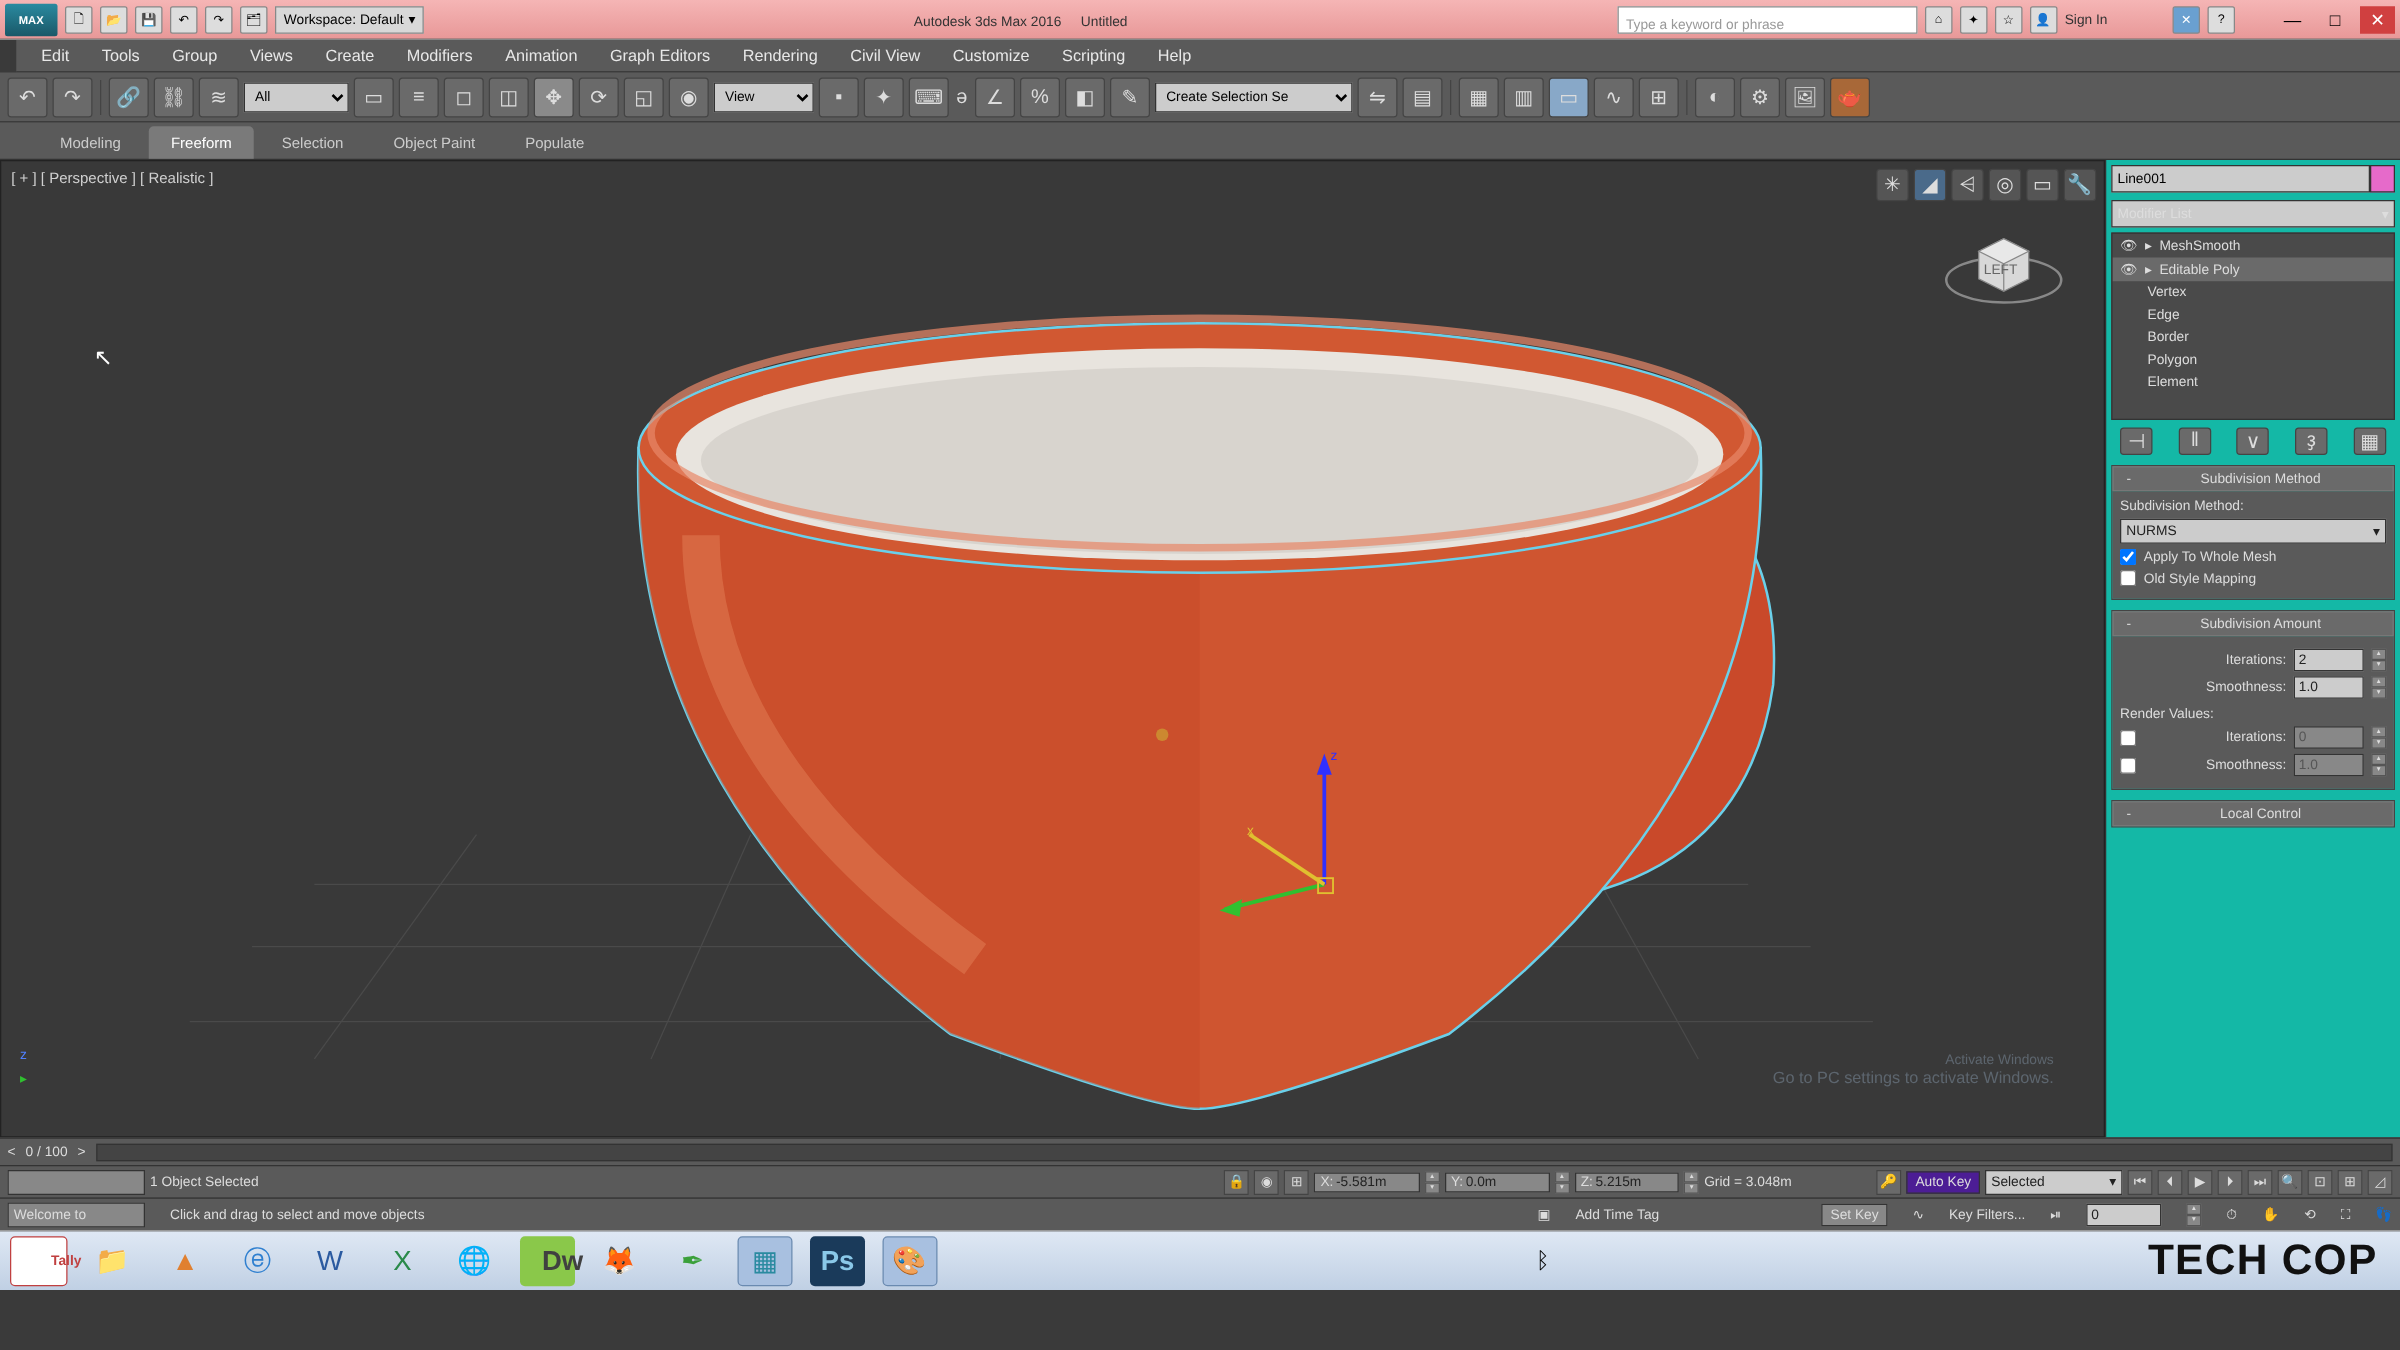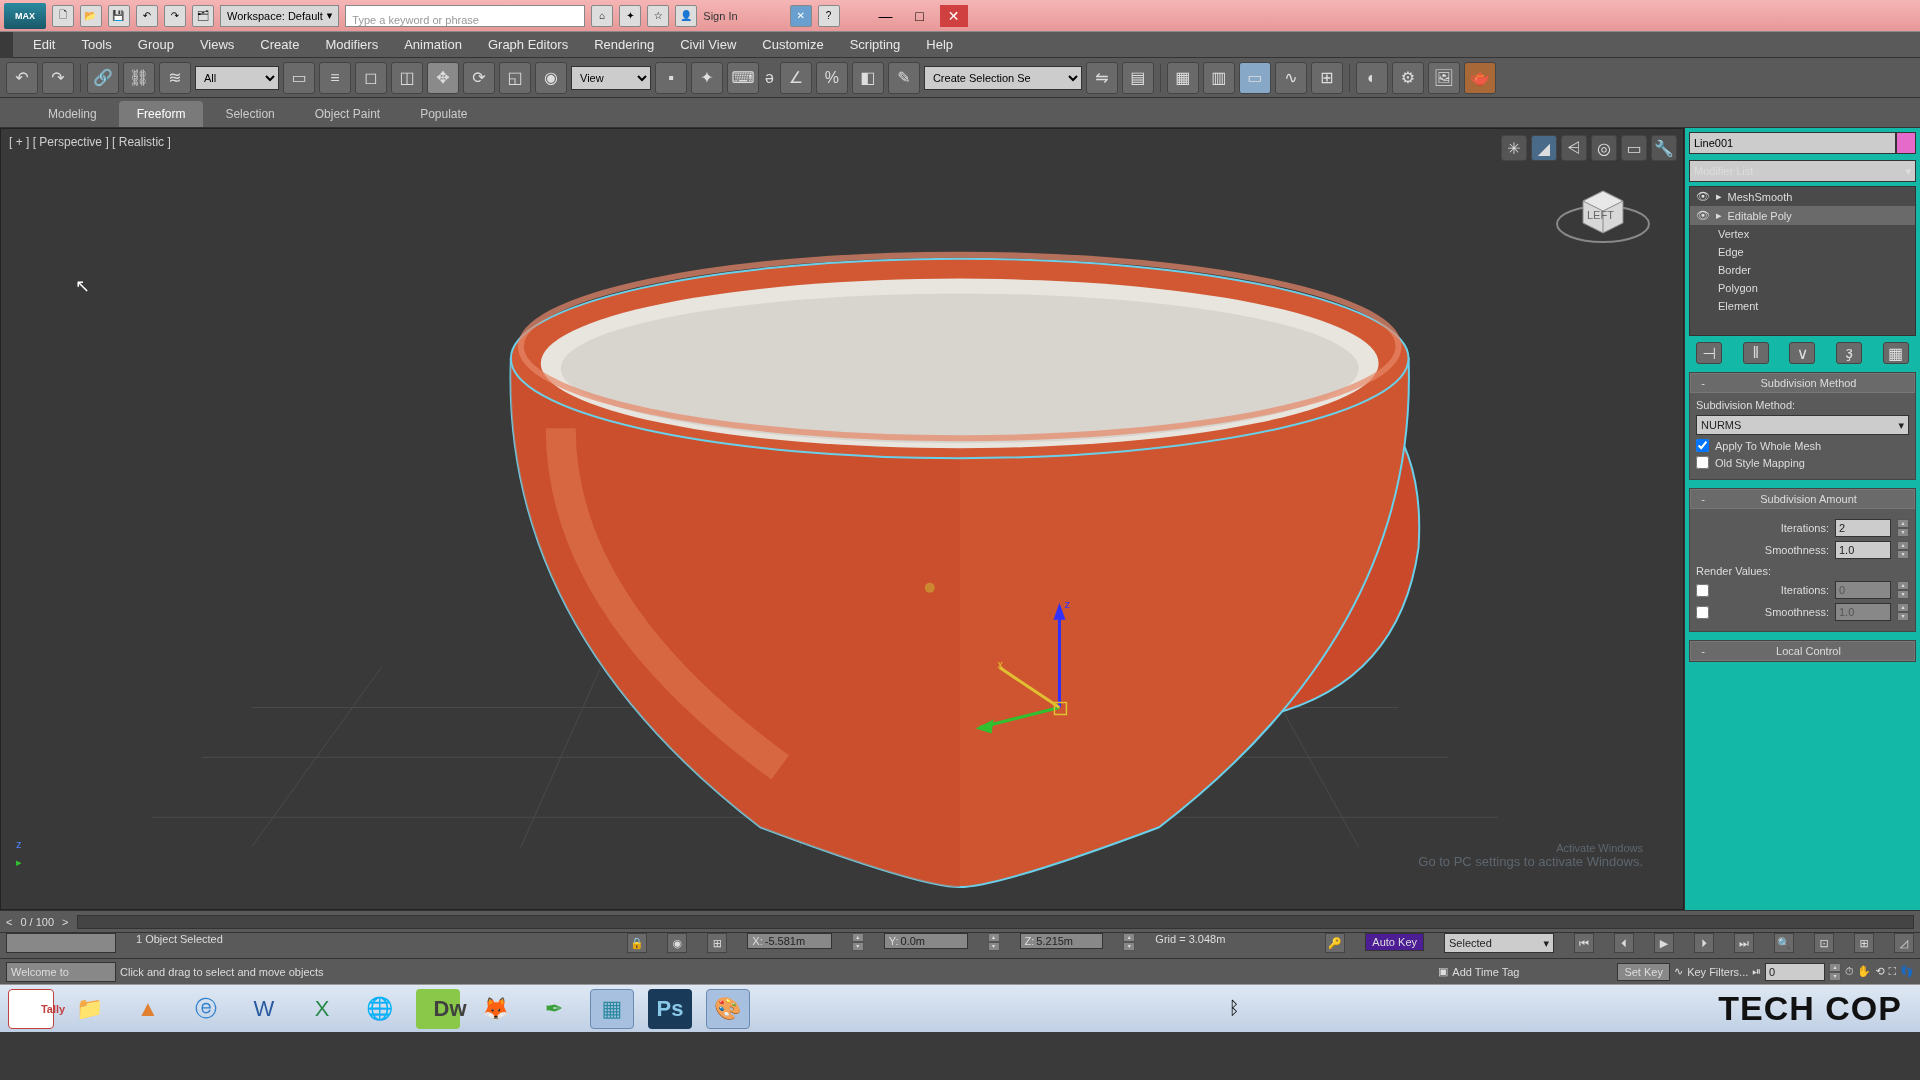--- a/index.html
+++ b/index.html
@@ -59,26 +59,26 @@
     .spinner { width: 56px; height: 18px; background: #ccc; border: 1px solid #333; color: #222; padding: 0 3px; display: flex; align-items: center; }
     .spinbtns { width: 12px; display: flex; flex-direction: column; }
     .spinbtns div { height: 9px; background: #888; border: 1px solid #555; font-size: 6px; text-align: center; line-height: 7px; cursor: pointer; }
     .chk { display: flex; align-items: center; gap: 6px; margin: 4px 0; }
     .chk input { width: 13px; height: 13px; }
     .combo { height: 20px; background: #ccc; border: 1px solid #333; color: #222; padding: 0 4px; display: flex; align-items: center; justify-content: space-between; width: 100%; }
     
     .timeline { height: 22px; background: #5a5a5a; border-top: 1px solid #333; display: flex; align-items: center; padding: 0 6px; gap: 8px; color: #ddd; position: relative; }
     .timeline .track { flex: 1; height: 14px; background: #444; border: 1px solid #333; position: relative; }
     
-    .status1 { height: 26px; background: #5a5a5a; display: flex; align-items: flex-start; gap: 20px; padding: 0 6px; color: #ddd; border-top: 1px solid #333; }
+    .status1 { height: 26px; background: #5a5a5a; display: flex; align-items: center; gap: 4px; padding: 0 6px; color: #ddd; border-top: 1px solid #333; }
     .status1 .coord { background: #888; border: 1px solid #333; padding: 1px 4px; display: flex; align-items: center; gap: 2px; }
     .status1 .coord input { width: 62px; background: #888; border: none; color: #222; font-size: 11px; }
     .status1 .mini { width: 20px; height: 20px; background: #6a6a6a; border: 1px solid #444; display: flex; align-items: center; justify-content: center; cursor: pointer; }
     
-    .status2 { height: 26px; background: #5a5a5a; display: flex; align-items: center; gap: 4px; padding: 0 6px; color: #ddd; border-top: 1px solid #333; }
+    .status2 { height: 26px; background: #5a5a5a; display: flex; align-items: center; gap: 20px; padding: 0 6px; color: #ddd; border-top: 1px solid #333; }
     .status2 .wbox { width: 110px; height: 20px; background: #888; border: 1px solid #333; padding: 0 4px; display: flex; align-items: center; overflow: hidden; }
     
     .taskbar { height: 48px; background: linear-gradient(#dfe8f4, #c0d0e4); display: flex; align-items: center; padding: 0 8px; gap: 14px; border-top: 1px solid #999; }
     .task-ico { width: 44px; height: 40px; border-radius: 4px; display: flex; align-items: center; justify-content: center; font-size: 22px; cursor: pointer; }
     .task-ico.active { background: #a8c0e0; border: 1px solid #6a8ab0; }
     .watermark { margin-left: auto; font-size: 34px; font-weight: 900; color: #111; letter-spacing: 1px; padding-right: 10px; }
     .tray-icons { display: flex; gap: 10px; align-items: center; }
     
     .sep { width: 1px; height: 28px; background: #444; margin: 0 2px; }
   </style>
@@ -89,20 +89,23 @@
   <div class="app-logo">MAX</div>
   <div class="tb-ico">🗋</div>
   <div class="tb-ico">📂</div>
   <div class="tb-ico">💾</div>
   <div class="tb-ico">↶</div>
   <div class="tb-ico">↷</div>
   <div class="tb-ico">🗂</div>
   <div class="workspace-sel">
     <span>Workspace: Default</span>
     <span>▾</span>
+  </div>
+  <div class="app-title">
+    <span>Autodesk 3ds Max 2016</span>&nbsp;&nbsp;&nbsp;&nbsp;<span>Untitled</span>
   </div>
   <div class="search-box" title="Type a keyword or phrase">
       <span>Type a keyword or phrase</span>
     </div>
   <div class="tb-ico">⌂</div>
   <div class="tb-ico">✦</div>
   <div class="tb-ico">☆</div>
   <div class="tb-ico">👤</div>
   <span style="color:#333;">Sign In</span>
   <span style="width:40px;"></span>

